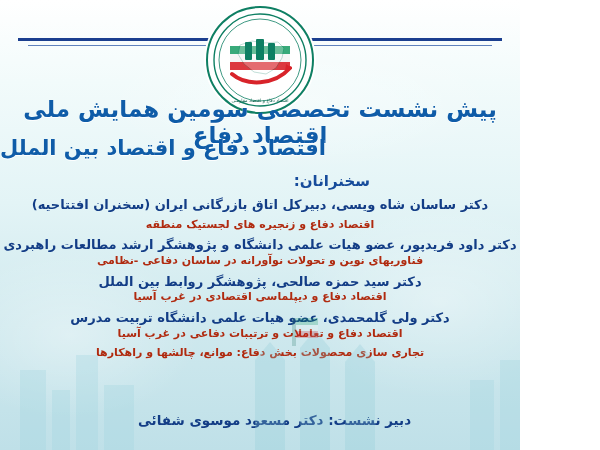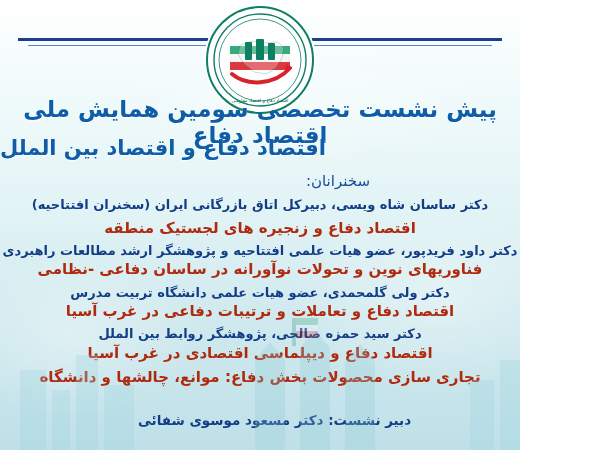--- a/index.html
+++ b/index.html
@@ -104,21 +104,21 @@
     font-weight: bold;
     text-shadow: 0 1px 0 rgba(255,255,255,.9);
   }
 
   .speakers-label {
     position: absolute;
     top: 172px;
     right: 150px;
     color: #174c9b;
     font-size: 15px;
-    font-weight: normal;
+    font-weight: bold;
     margin-left: 8px;
   }
 
   .speakers {
     position: absolute;
     top: 196px;
     right: 0;
     left: 0;
     text-align: center;
   }
@@ -128,21 +128,21 @@
   }
   .sp-name {
     display: block;
     color: #133d86;
     font-size: 13px;
     font-weight: bold;
   }
   .sp-topic {
     display: block;
     color: #b02a0f;
-    font-size: 15px;
+    font-size: 11px;
     font-weight: bold;
   }
 
   .chair {
     position: absolute;
     bottom: 22px;
     left: 0;
     right: 0;
     text-align: center;
     color: #133d86;
@@ -207,33 +207,33 @@
   <div class="speakers-label">سخنرانان:</div>
 
   <div class="speakers">
     <div class="speaker">
       <span class="sp-name">دکتر ساسان شاه ویسی، دبیرکل اتاق بازرگانی ایران (سخنران افتتاحیه)</span>
     </div>
     <div class="speaker">
       <span class="sp-topic">اقتصاد دفاع و زنجیره های لجستیک منطقه</span>
     </div>
     <div class="speaker">
-      <span class="sp-name">دکتر داود فریدپور، عضو هیات علمی افتتاحیه و پژوهشگر ارشد مطالعات راهبردی</span>
+      <span class="sp-name">دکتر داود فریدپور، عضو هیات علمی دانشگاه و پژوهشگر ارشد مطالعات راهبردی</span>
       <span class="sp-topic">فناوریهای نوین و تحولات نوآورانه در ساسان دفاعی -نظامی</span>
+    </div>
+    <div class="speaker">
+      <span class="sp-name">دکتر سید حمزه صالحی، پژوهشگر روابط بین الملل</span>
+      <span class="sp-topic">اقتصاد دفاع و دیپلماسی اقتصادی در غرب آسیا</span>
     </div>
     <div class="speaker">
       <span class="sp-name">دکتر ولی گلمحمدی، عضو هیات علمی دانشگاه تربیت مدرس</span>
       <span class="sp-topic">اقتصاد دفاع و تعاملات و ترتیبات دفاعی در غرب آسیا</span>
     </div>
     <div class="speaker">
-      <span class="sp-name">دکتر سید حمزه صالحی، پژوهشگر روابط بین الملل</span>
-      <span class="sp-topic">اقتصاد دفاع و دیپلماسی اقتصادی در غرب آسیا</span>
-    </div>
-    <div class="speaker">
-      <span class="sp-topic">تجاری سازی محصولات بخش دفاع: موانع، چالشها و دانشگاه</span>
+      <span class="sp-topic">تجاری سازی محصولات بخش دفاع: موانع، چالشها و راهکارها</span>
     </div>
   </div>
 
   <div class="chair">دبیر نشست: دکتر مسعود موسوی شفائی</div>
 
   <svg class="skyline" viewBox="0 0 600 150" preserveAspectRatio="none">
     <g fill="#9fd3de" opacity="0.55">
       <rect x="20" y="70" width="26" height="80"></rect>
       <rect x="52" y="90" width="18" height="60"></rect>
       <rect x="76" y="55" width="22" height="95"></rect>

